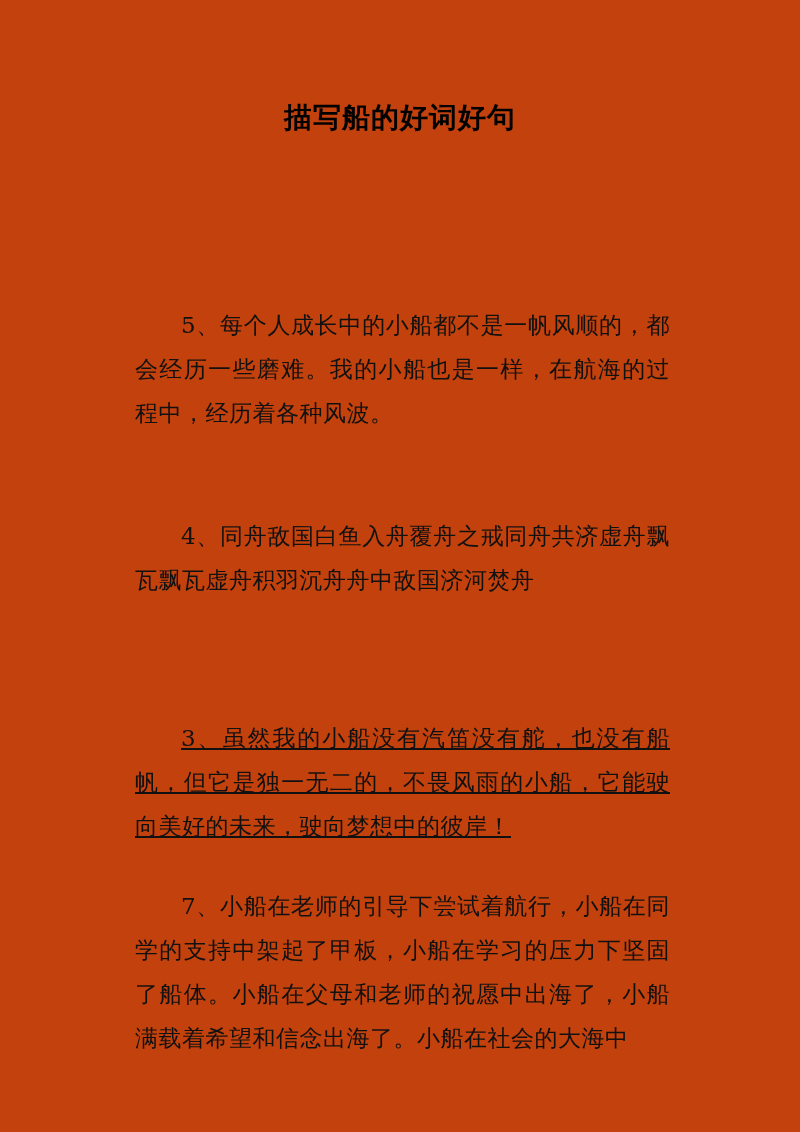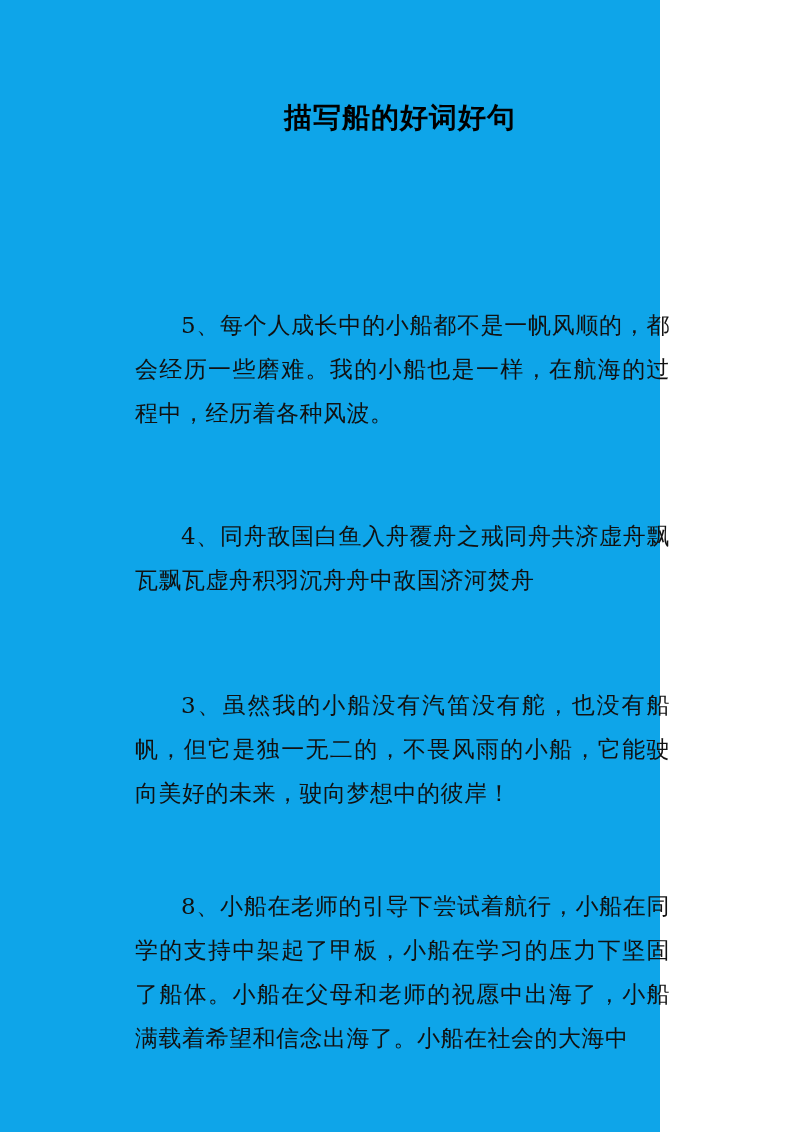--- a/index.html
+++ b/index.html
@@ -11,22 +11,22 @@
       width: 800px;
       height: 1132px;
       position: relative;
       overflow: hidden;
       font-family: "DejaVu Serif", "Liberation Serif", serif;
       color: #111111;
     }
     .page {
       position: absolute;
       left: 0; top: 0;
-      width: 660px; height: 1132px;
-      background: #0ea5e9;
+      width: 800px; height: 1132px;
+      background: #c2410c;
     }
     .title {
       position: absolute;
       left: 0;
       top: 98px;
       width: 800px;
       text-align: center;
       font-family: "DejaVu Sans", "Liberation Sans", sans-serif;
       font-weight: bold;
       font-size: 28px;
@@ -40,26 +40,26 @@
       width: 535px;
       font-size: 23px;
       line-height: 44px;
       text-indent: 46px;
       text-align: justify;
       letter-spacing: 0.5px;
       color: #111111;
     }
     #p1 { top: 280px; }
     #p2 { top: 491px; }
-    #p3 { top: 660px; }
+    #p3 { top: 693px; text-decoration: underline; }
     #p4 { top: 861px; }
   </style>
 </head>
 <body>
 
 <div class="page">
   <div class="title">描写船的好词好句</div>
 
   <p class="para" id="p1">5、每个人成长中的小船都不是一帆风顺的，都会经历一些磨难。我的小船也是一样，在航海的过程中，经历着各种风波。</p>
   <p class="para" id="p2">4、同舟敌国白鱼入舟覆舟之戒同舟共济虚舟飘瓦飘瓦虚舟积羽沉舟舟中敌国济河焚舟</p>
   <p class="para" id="p3">3、虽然我的小船没有汽笛没有舵，也没有船帆，但它是独一无二的，不畏风雨的小船，它能驶向美好的未来，驶向梦想中的彼岸！</p>
-  <p class="para" id="p4">8、小船在老师的引导下尝试着航行，小船在同学的支持中架起了甲板，小船在学习的压力下坚固了船体。小船在父母和老师的祝愿中出海了，小船满载着希望和信念出海了。小船在社会的大海中</p>
+  <p class="para" id="p4">7、小船在老师的引导下尝试着航行，小船在同学的支持中架起了甲板，小船在学习的压力下坚固了船体。小船在父母和老师的祝愿中出海了，小船满载着希望和信念出海了。小船在社会的大海中</p>
 </div>
 
 </body></html>

